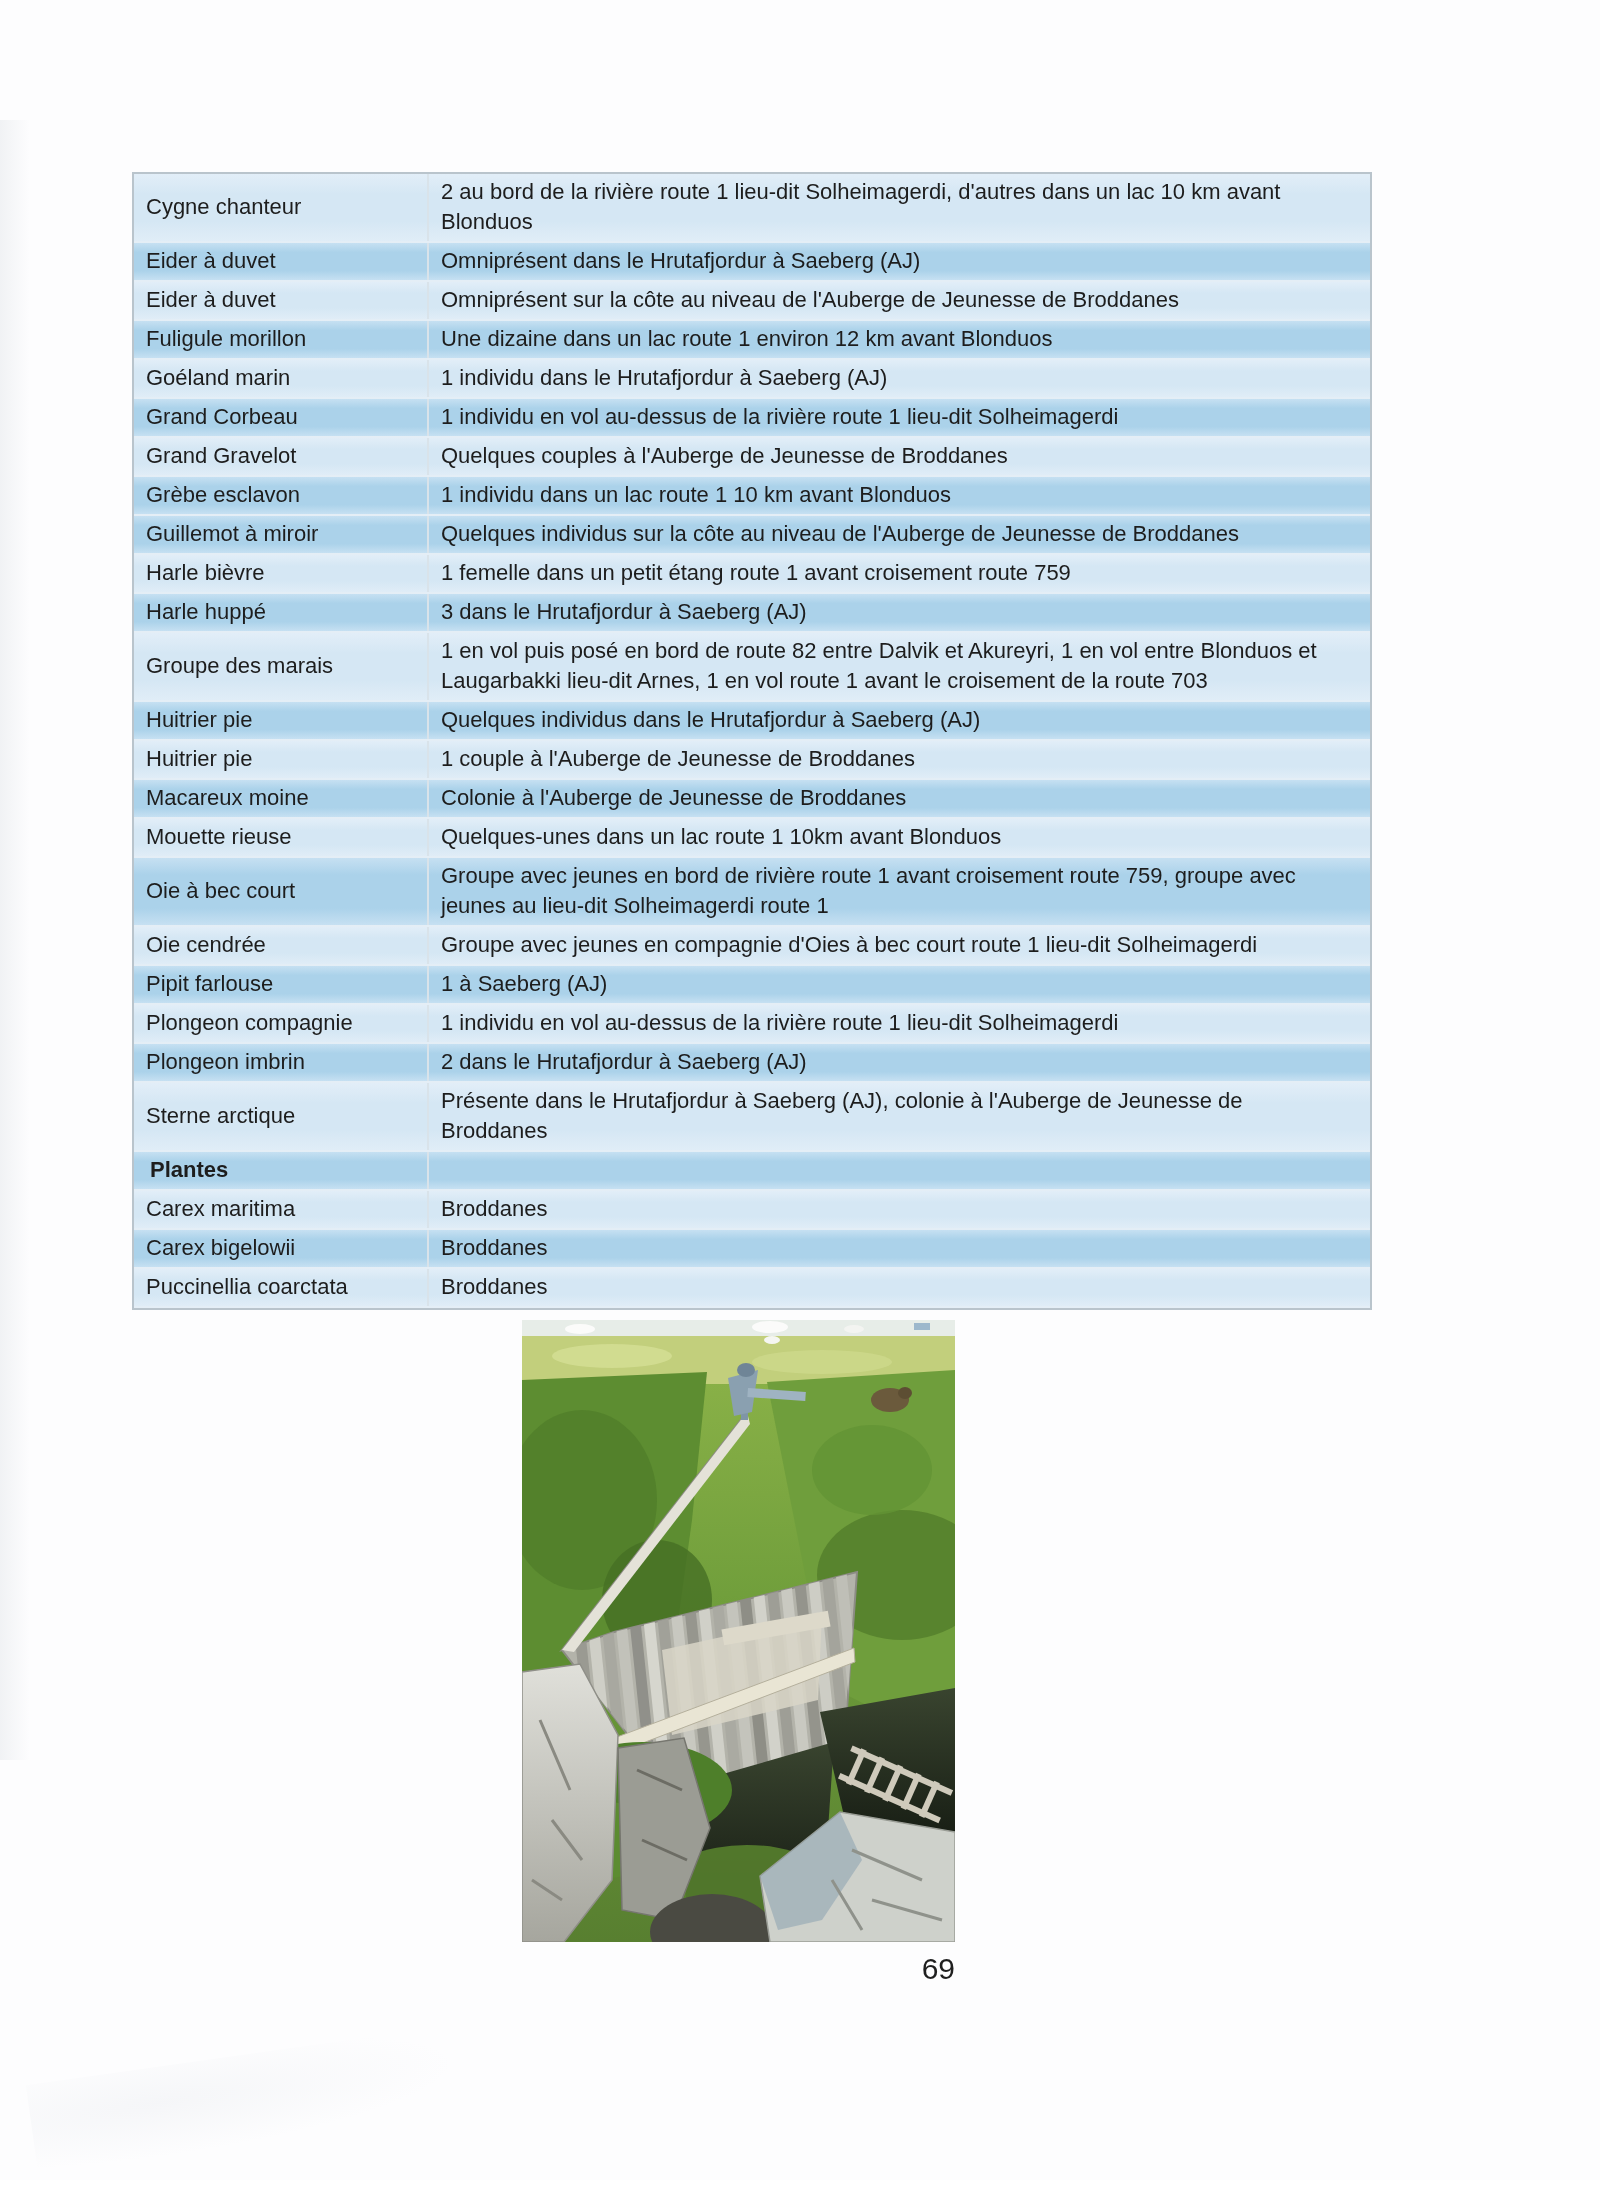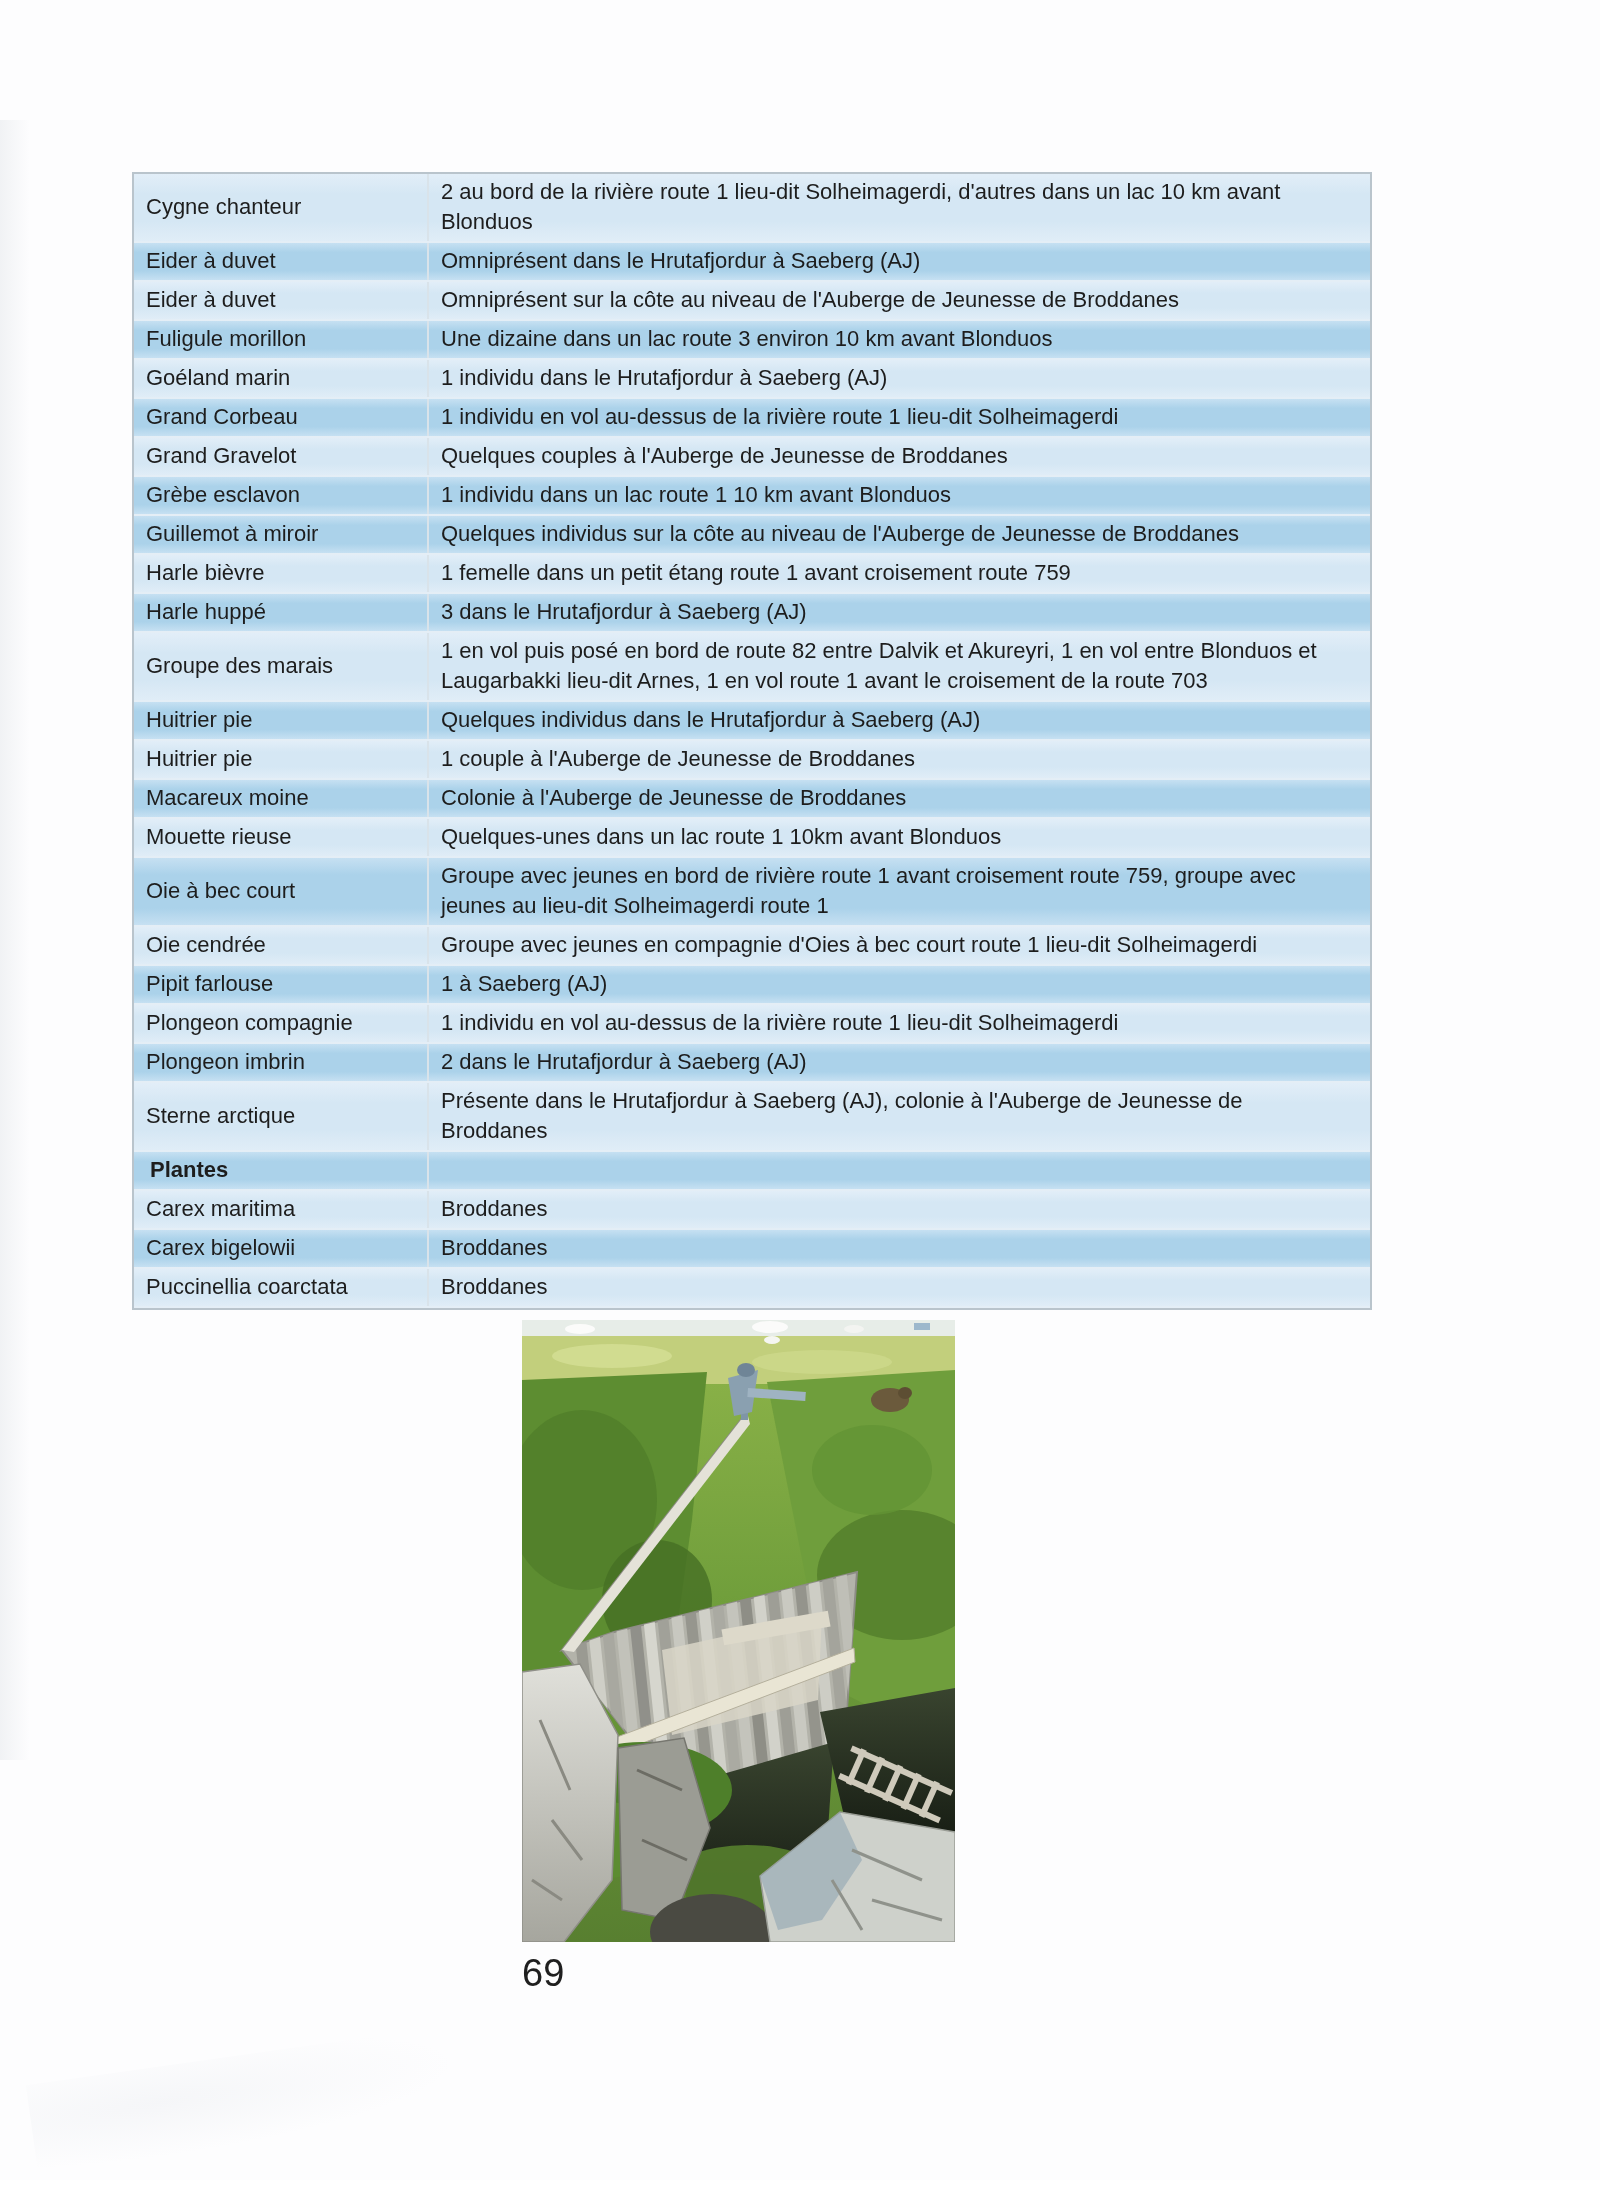--- a/index.html
+++ b/index.html
@@ -49,21 +49,21 @@
     background:linear-gradient(180deg,#c6e0f2 0%,#abd2ea 25%,#abd2ea 75%,#c6e0f2 100%);
   }
   tr.section td{font-weight:700;padding-left:16px;}
   .photo{
     margin:10px 0 0 522px;width:433px;height:622px;
     padding:0;display:block;
   }
   .photo svg{display:block;width:433px;height:622px;}
   .page-number{
     width:433px;margin:10px 0 0 522px;
-    text-align:left;font-size:38px;color:#1f1f1f;
+    text-align:right;font-size:30px;color:#1f1f1f;
   }
 </style>
 </head>
 <body>
 
 <div class="page">
 
   <div class="artifact-left"></div>
   <div class="artifact-bottom"></div>
 
@@ -81,21 +81,21 @@
           <tr class="dark">
       <td class="c1">Eider à duvet</td>
       <td class="c2">Omniprésent dans le Hrutafjordur à Saeberg (AJ)</td>
     </tr>
           <tr class="light">
       <td class="c1">Eider à duvet</td>
       <td class="c2">Omniprésent sur la côte au niveau de l'Auberge de Jeunesse de Broddanes</td>
     </tr>
           <tr class="dark">
       <td class="c1">Fuligule morillon</td>
-      <td class="c2">Une dizaine dans un lac route 3 environ 10 km avant Blonduos</td>
+      <td class="c2">Une dizaine dans un lac route 1 environ 12 km avant Blonduos</td>
     </tr>
           <tr class="light">
       <td class="c1">Goéland marin</td>
       <td class="c2">1 individu dans le Hrutafjordur à Saeberg (AJ)</td>
     </tr>
           <tr class="dark">
       <td class="c1">Grand Corbeau</td>
       <td class="c2">1 individu en vol au-dessus de la rivière route 1 lieu-dit Solheimagerdi</td>
     </tr>
           <tr class="light">

